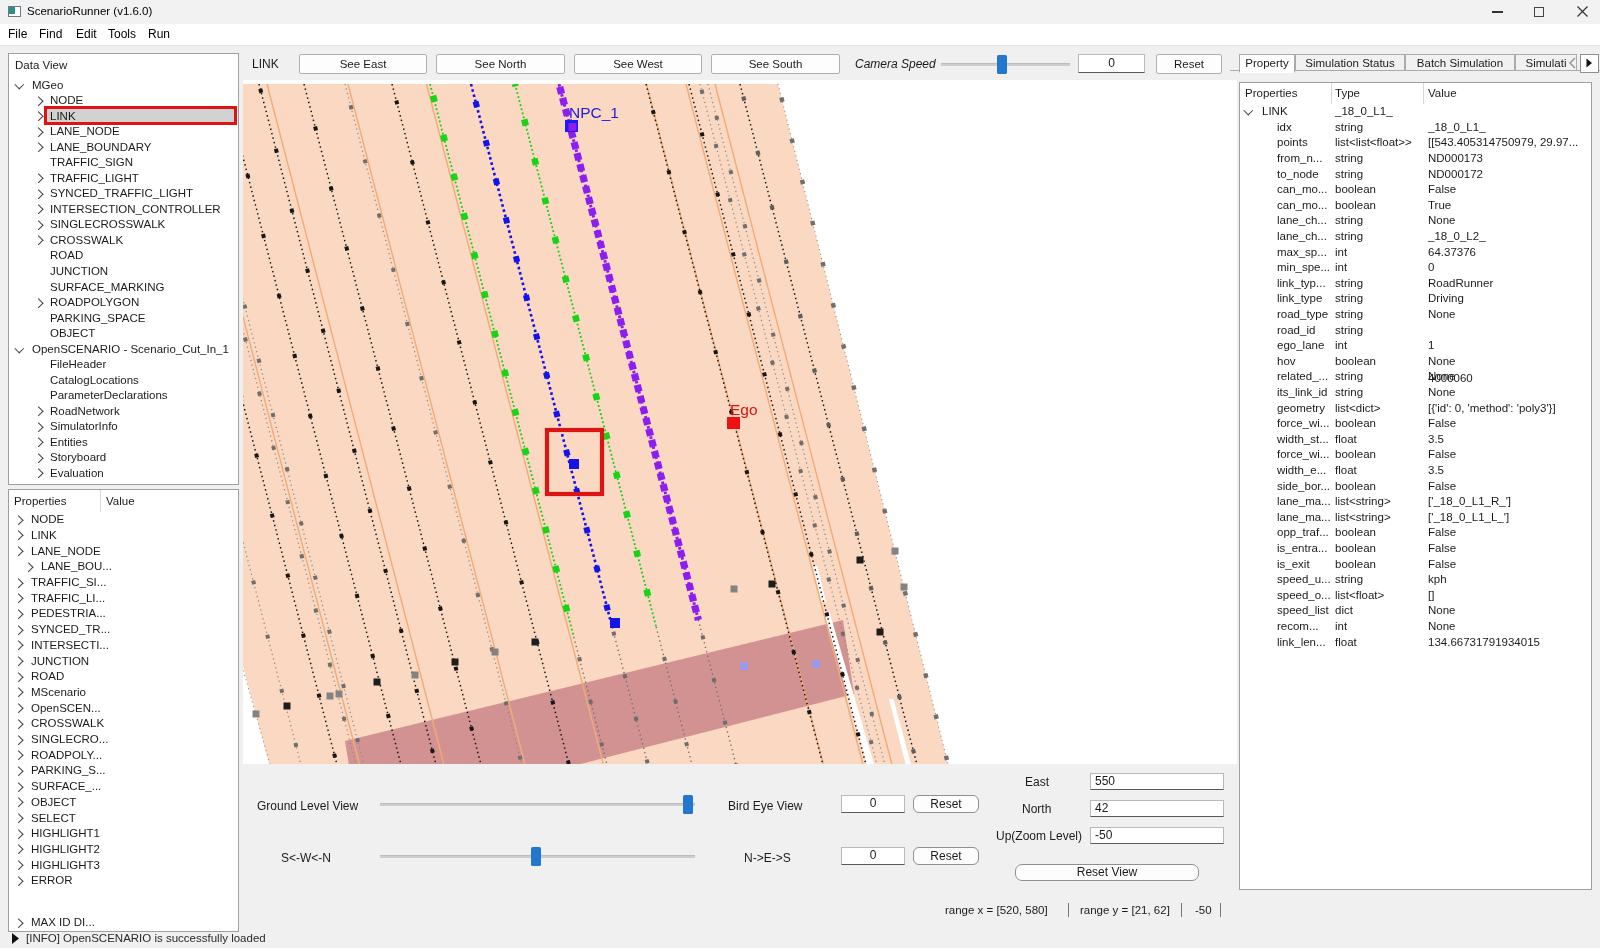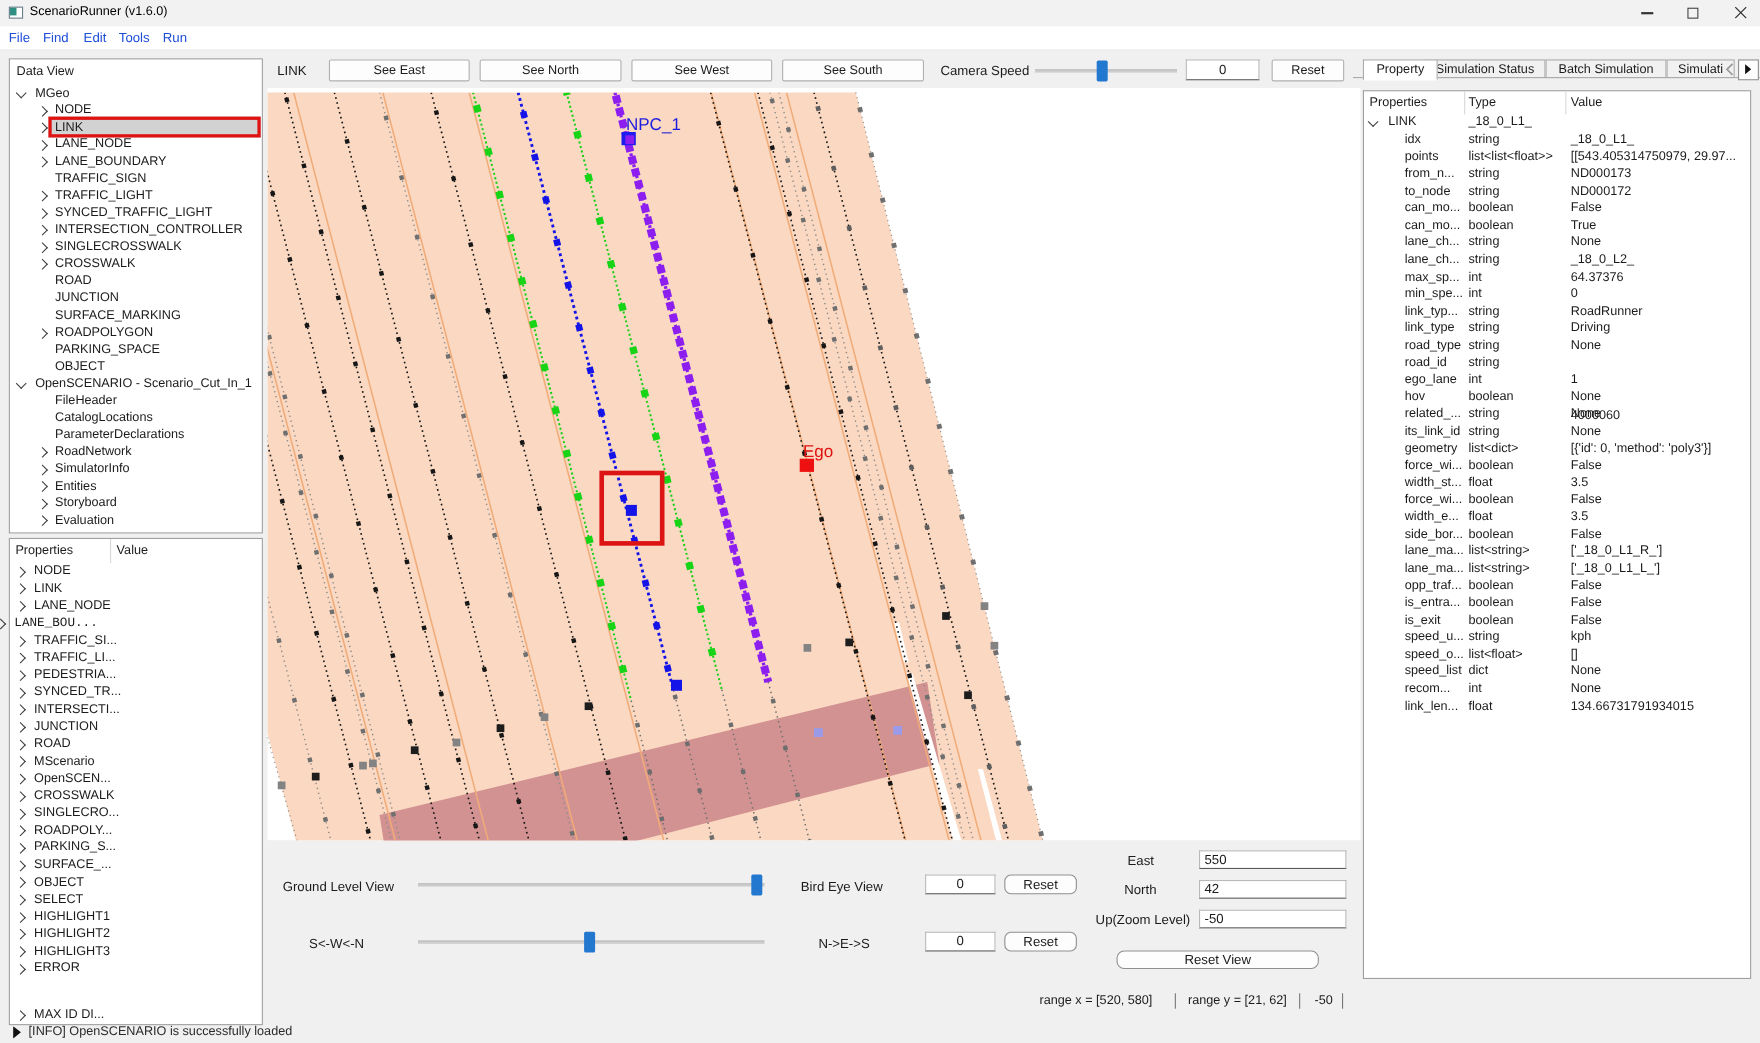--- a/index.html
+++ b/index.html
@@ -1,20 +1,20 @@
 <!DOCTYPE html>
 <html><head><meta charset="utf-8">
 <style>
 html,body{margin:0;padding:0;}
 body{width:1600px;height:948px;position:relative;overflow:hidden;
   font-family:"Liberation Sans",sans-serif;background:#f0f0f0;}
 .abs{position:absolute;}
 .titlebar{left:0;top:0;width:1600px;height:24px;background:#f2f2f2;}
 .menubar{left:0;top:24px;width:1600px;height:21px;background:#ffffff;border-bottom:1px solid #e5e5e5;}
-.menubar span{position:absolute;top:3px;font-size:12px;color:#1d4ed8;}
+.menubar span{position:absolute;top:3px;font-size:12px;color:#000000;}
 .panel{background:#fff;border:1px solid #9f9f9f;}
 .trow{position:absolute;height:15.6px;line-height:15.6px;font-size:11.5px;color:#1b1b1b;white-space:nowrap;}
 .chv{position:absolute;width:5.5px;height:5.5px;border-right:1.4px solid #3f3f3f;border-bottom:1.4px solid #3f3f3f;}
 .c{transform:rotate(-45deg);top:4.5px;}
 .e{transform:rotate(45deg);top:3px;}
 .btn{position:absolute;background:#fdfdfd;border:1px solid #b0b0b0;border-radius:2px;
   font-size:11.5px;color:#1b1b1b;text-align:center;}
 .rbtn{position:absolute;background:#fdfdfd;border:1.4px solid #8f8f8f;border-radius:6px;
   font-size:12px;color:#1b1b1b;text-align:center;}
 .inp{position:absolute;background:#fff;border:1px solid #b9b9b9;border-bottom:1.8px solid #5a5a5a;
@@ -120,21 +120,21 @@
 <span class="chv c" style="left:-15px;"></span>
 Evaluation</div>
 </div>
 <div class="abs panel" style="left:8px;top:489px;width:229px;height:441px;">
 <div class="trow" style="left:5px;top:4px;">Properties</div>
 <div class="trow" style="left:97px;top:4px;">Value</div>
 <div class="abs" style="left:91px;top:0px;width:1px;height:22px;background:#d8d8d8;"></div>
 <div class="trow" style="left:22px;top:22.2px;"><span class="chv c" style="left:-16px;"></span>NODE</div>
 <div class="trow" style="left:22px;top:37.9px;"><span class="chv c" style="left:-16px;"></span>LINK</div>
 <div class="trow" style="left:22px;top:53.6px;"><span class="chv c" style="left:-16px;"></span>LANE_NODE</div>
-<div class="trow" style="left:4px;top:69.3px;font-family:Liberation Mono, monospace;"><span class="chv c" style="left:-16px;"></span>LANE_BOU...</div>
+<div class="trow" style="left:32px;top:69.3px;"><span class="chv c" style="left:-16px;"></span>LANE_BOU...</div>
 <div class="trow" style="left:22px;top:85.0px;"><span class="chv c" style="left:-16px;"></span>TRAFFIC_SI...</div>
 <div class="trow" style="left:22px;top:100.7px;"><span class="chv c" style="left:-16px;"></span>TRAFFIC_LI...</div>
 <div class="trow" style="left:22px;top:116.4px;"><span class="chv c" style="left:-16px;"></span>PEDESTRIA...</div>
 <div class="trow" style="left:22px;top:132.1px;"><span class="chv c" style="left:-16px;"></span>SYNCED_TR...</div>
 <div class="trow" style="left:22px;top:147.8px;"><span class="chv c" style="left:-16px;"></span>INTERSECTI...</div>
 <div class="trow" style="left:22px;top:163.5px;"><span class="chv c" style="left:-16px;"></span>JUNCTION</div>
 <div class="trow" style="left:22px;top:179.2px;"><span class="chv c" style="left:-16px;"></span>ROAD</div>
 <div class="trow" style="left:22px;top:194.9px;"><span class="chv c" style="left:-16px;"></span>MScenario</div>
 <div class="trow" style="left:22px;top:210.6px;"><span class="chv c" style="left:-16px;"></span>OpenSCEN...</div>
 <div class="trow" style="left:22px;top:226.3px;"><span class="chv c" style="left:-16px;"></span>CROSSWALK</div>
@@ -152,21 +152,21 @@
 </div>
 <svg class="abs" style="left:11px;top:933px" width="9" height="11" viewBox="0 0 9 11">
 <path d="M1 0 L8 5.5 L1 11 Z" fill="#111"></path>
   </svg>
 <div class="abs" style="left:26px;top:932px;font-size:11.5px;color:#2a2a2a;">[INFO] OpenSCENARIO is successfully loaded</div>
 <div class="lbl" style="left:252px;top:57px;">LINK</div>
 <div class="btn" style="left:299px;top:54px;width:126px;height:18px;line-height:18px;">See East</div>
 <div class="btn" style="left:436px;top:54px;width:127px;height:18px;line-height:18px;">See North</div>
 <div class="btn" style="left:574px;top:54px;width:126px;height:18px;line-height:18px;">See West</div>
 <div class="btn" style="left:711px;top:54px;width:127px;height:18px;line-height:18px;">See South</div>
-<div class="lbl" style="left:855px;top:57px;">Camera Speed</div>
+<div class="lbl" style="left:855px;top:57px;font-style:italic;">Camera Speed</div>
 <div class="track" style="left:941px;top:63px;width:129px;"></div>
 <div class="handle" style="left:997px;top:55px;"></div>
 <div class="inp" style="left:1078px;top:54px;width:65px;height:17px;line-height:16px;">0</div>
 <div class="btn" style="left:1156px;top:54px;width:64px;height:18px;line-height:18px;">Reset</div>
 <svg class="abs" style="left:243px;top:80px" width="994" height="684" viewBox="243 80 994 684">
     <rect x="243" y="80" width="994" height="684" fill="#ffffff"></rect>
     <polygon points="243,84 778,84 948,764 269,764 243,666" fill="#fad8c1"></polygon>
     <polygon points="345,741 843,620 854,694 358,821" fill="#d39292"></polygon>
     <polygon points="813,566 817.5,566 826,602 821.5,602" fill="#ffffff"></polygon>
     <polygon points="824,612 829.5,612 874,764 866.5,764" fill="#ffffff"></polygon>
@@ -275,21 +275,21 @@
 <div class="lbl" style="left:996px;top:829px;">Up(Zoom Level)</div>
 <div class="inpl" style="left:1090px;top:827px;width:128px;height:15px;line-height:14px;">-50</div>
 <div class="rbtn" style="left:1015px;top:864px;width:182px;height:15px;line-height:15px;border-radius:7px;">Reset View</div>
 <div class="lbl" style="left:945px;top:904px;font-size:11.5px;">range x = [520, 580]</div>
 <div class="abs" style="left:1068px;top:903px;width:1px;height:14px;background:#777;"></div>
 <div class="lbl" style="left:1080px;top:904px;font-size:11.5px;">range y = [21, 62]</div>
 <div class="abs" style="left:1181px;top:903px;width:1px;height:14px;background:#777;"></div>
 <div class="lbl" style="left:1195px;top:904px;font-size:11.5px;">-50</div>
 <div class="abs" style="left:1220px;top:903px;width:1px;height:14px;background:#777;"></div>
 <div class="abs" style="left:1230px;top:70px;width:370px;height:1px;background:#ababab;z-index:1;"></div>
-<div class="tab tabsel" style="left:1239px;width:68px;">Property</div>
+<div class="tab tabsel" style="left:1239px;width:56px;">Property</div>
 <div class="tab" style="left:1295px;width:110px;">Simulation Status</div>
 <div class="tab" style="left:1405px;width:110px;">Batch Simulation</div>
 <div class="tab" style="left:1515px;width:62px;">Simulati</div>
 <svg class="abs" style="left:1567px;top:57px;z-index:4" width="12" height="12" viewBox="0 0 12 12">
 <path d="M8 1 L3 6 L8 11" fill="none" stroke="#9a9a9a" stroke-width="1.6"></path>
   </svg>
 <div class="abs" style="left:1580px;top:54px;width:17px;height:17px;background:#fdfdfd;border:1px solid #8f8f8f;z-index:4;"></div>
 <svg class="abs" style="left:1584px;top:58px;z-index:5" width="10" height="10" viewBox="0 0 10 10">
 <path d="M2.5 0.5 L8 5 L2.5 9.5 Z" fill="#111"></path>
   </svg>

